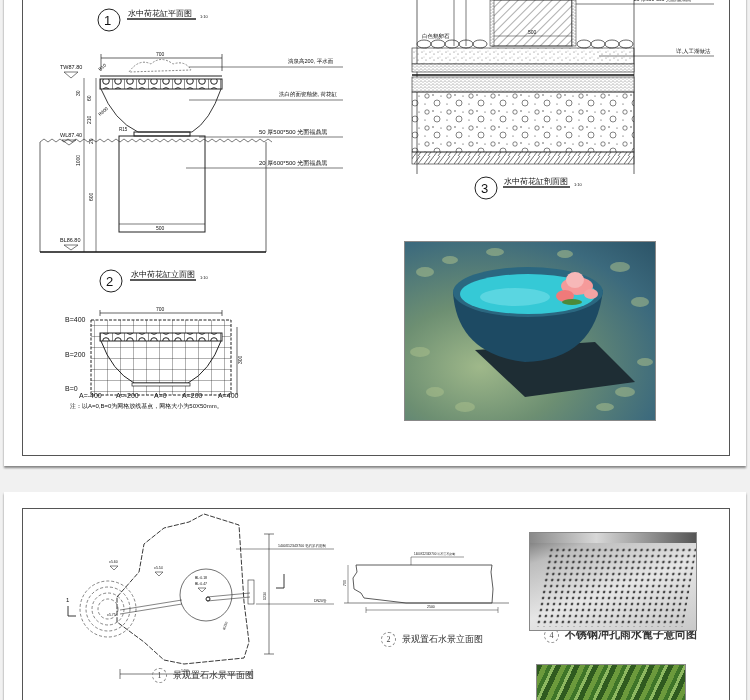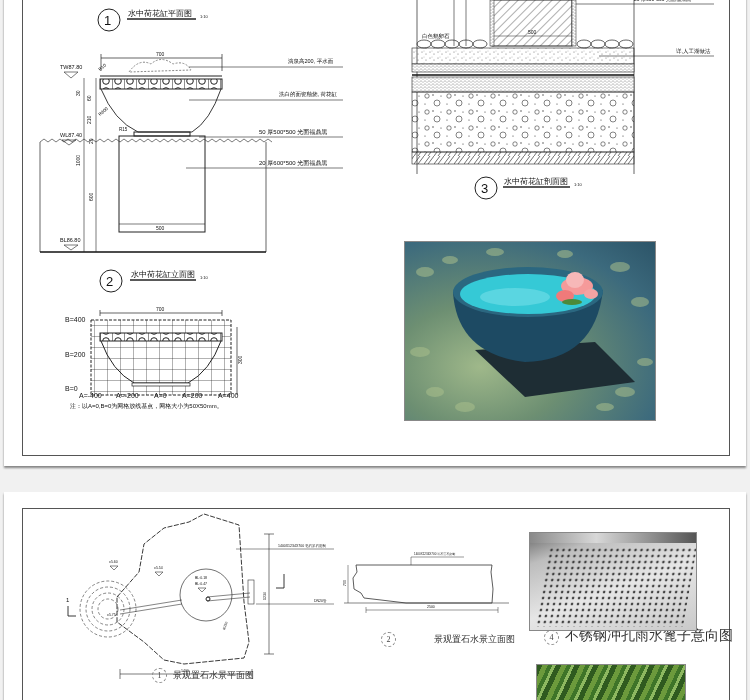--- a/index.html
+++ b/index.html
@@ -281,25 +281,25 @@
       <text class="cad" x="423" y="116" font-size="3.5" fill="#555">2500</text>
     </g>
   </svg>
 
   <div class="cap" style="left:148px;top:176px;">
     <span class="num">1</span>
     <span style="font-size:9px;color:#333;">景观置石水景平面图</span>
   </div>
   <div class="cap" style="left:377px;top:140px;">
     <span class="num">2</span>
-    <span style="font-size:9px;color:#333;margin-left:32px;">景观置石水景立面图</span>
+    <span style="font-size:9px;color:#333;">景观置石水景立面图</span>
   </div>
   <div class="cap" style="left:540px;top:135px;">
     <span class="num">4</span>
-    <span style="font-size:14px;color:#333;">不锈钢冲孔雨水篦子意向图</span>
+    <span style="font-size:11px;color:#333;font-weight:bold;">不锈钢冲孔雨水篦子意向图</span>
   </div>
 
   <div class="photo" style="left:525px;top:40px;width:166px;height:97px;background:linear-gradient(160deg,#6a6a6a 0%,#bdbdbd 20%,#e6e6e6 55%,#c9c9c9 100%);">
     <div style="position:absolute;left:12px;top:14px;width:148px;height:80px;transform:skewX(-10deg);background-image:radial-gradient(circle,#2a2a2a 1.3px,transparent 1.6px);background-size:6px 6px;opacity:0.85;"></div>
     <div style="position:absolute;left:0;top:0;width:166px;height:10px;background:linear-gradient(90deg,#8a8a8a,#d8d8d8 40%,#555);"></div>
   </div>
 
   <div class="photo" style="left:532px;top:172px;width:148px;height:40px;background:repeating-linear-gradient(115deg,#2f5a1f 0 5px,#6c9a3c 5px 10px,#3e7428 10px 14px,#8db860 14px 17px);"></div>
 </div>
 

